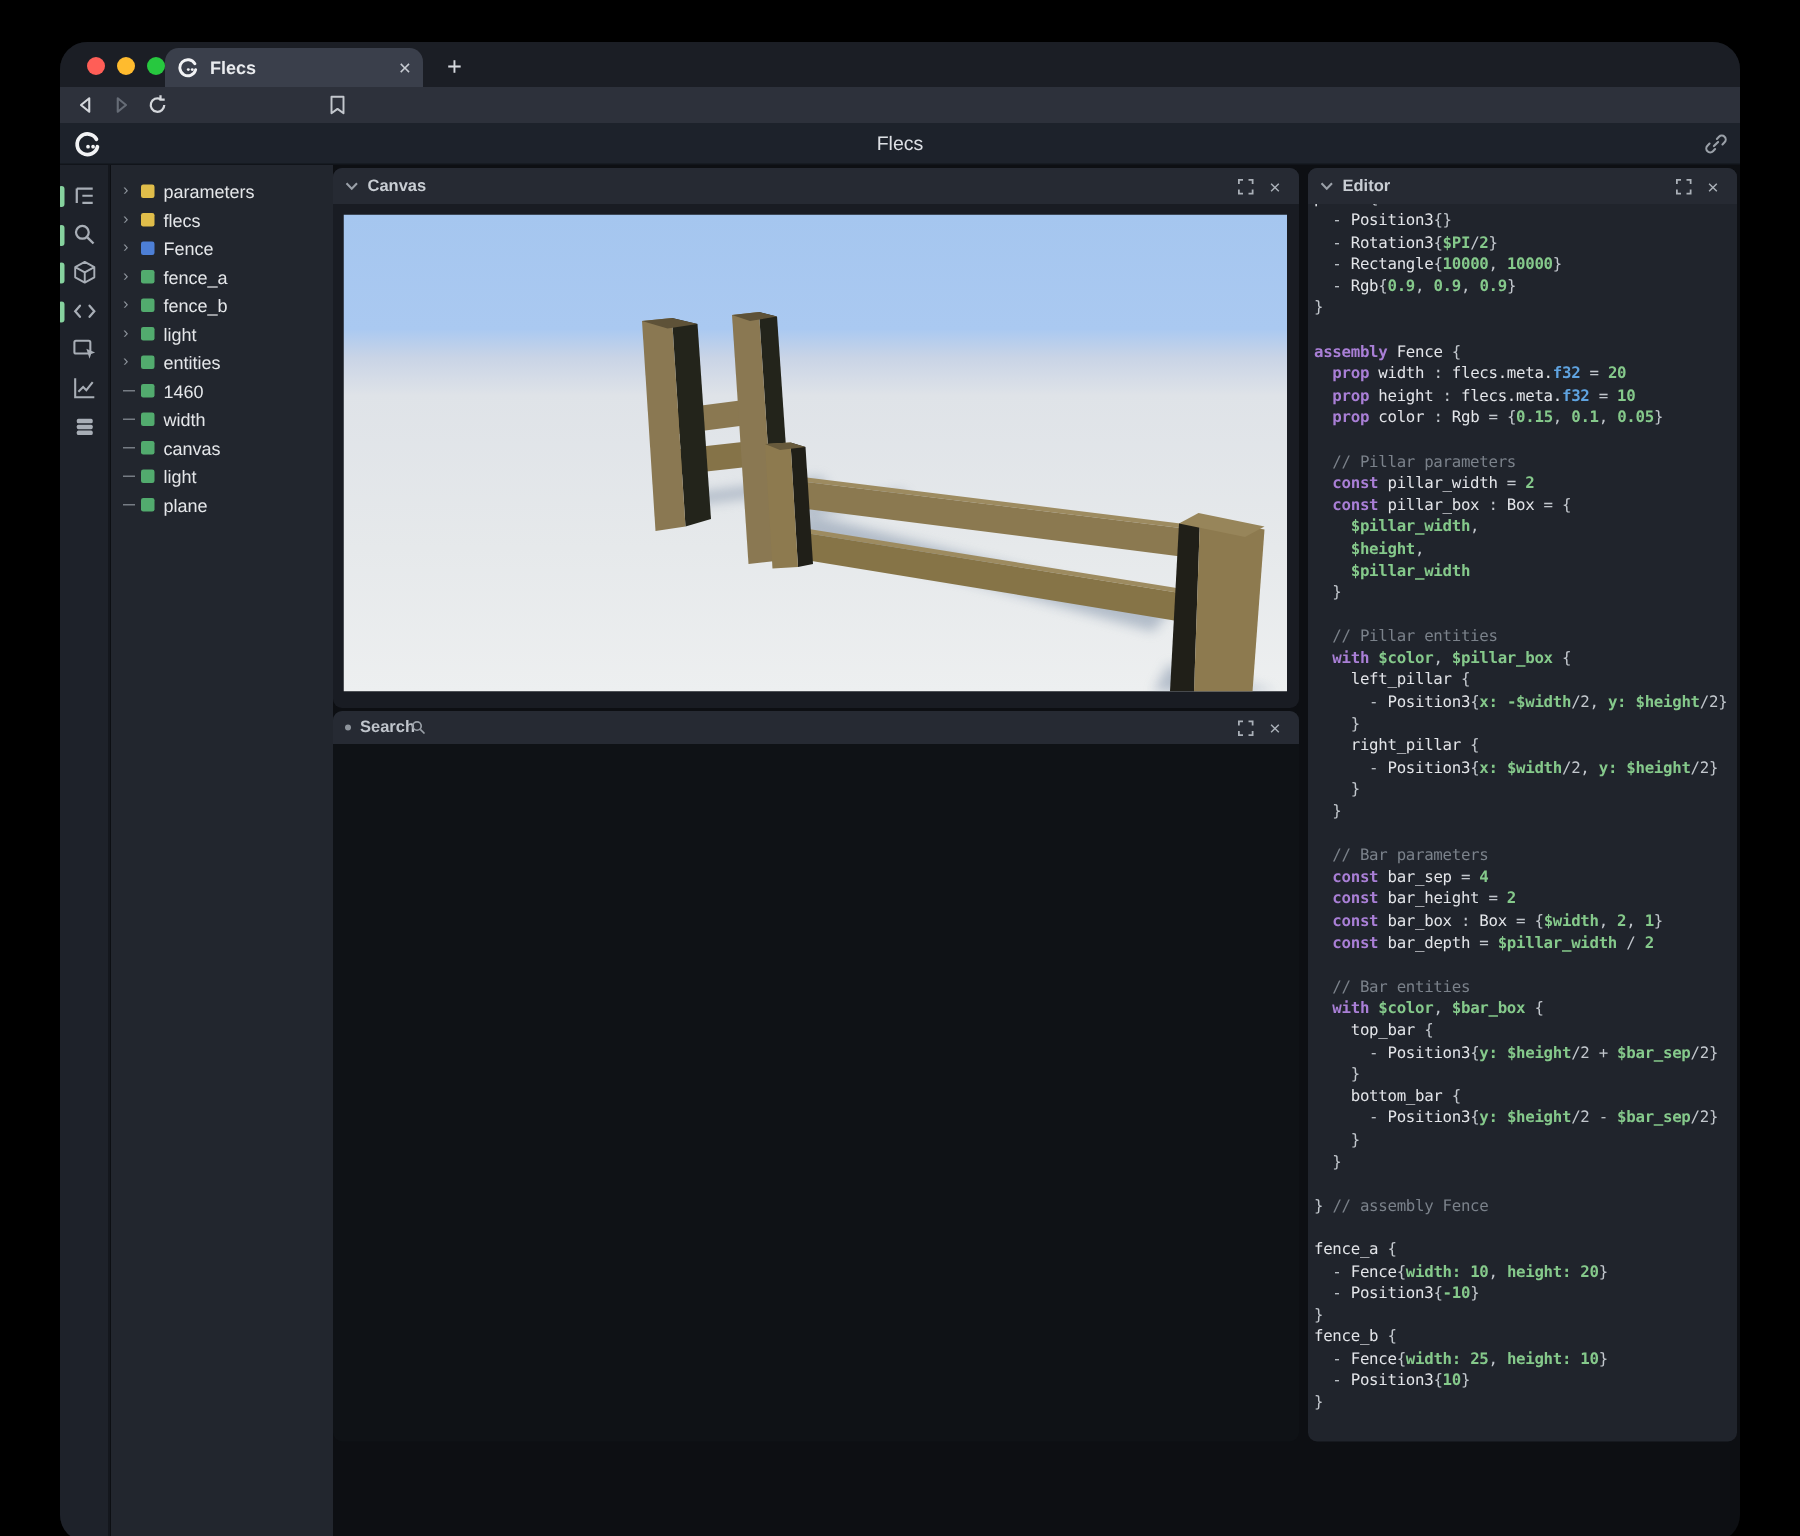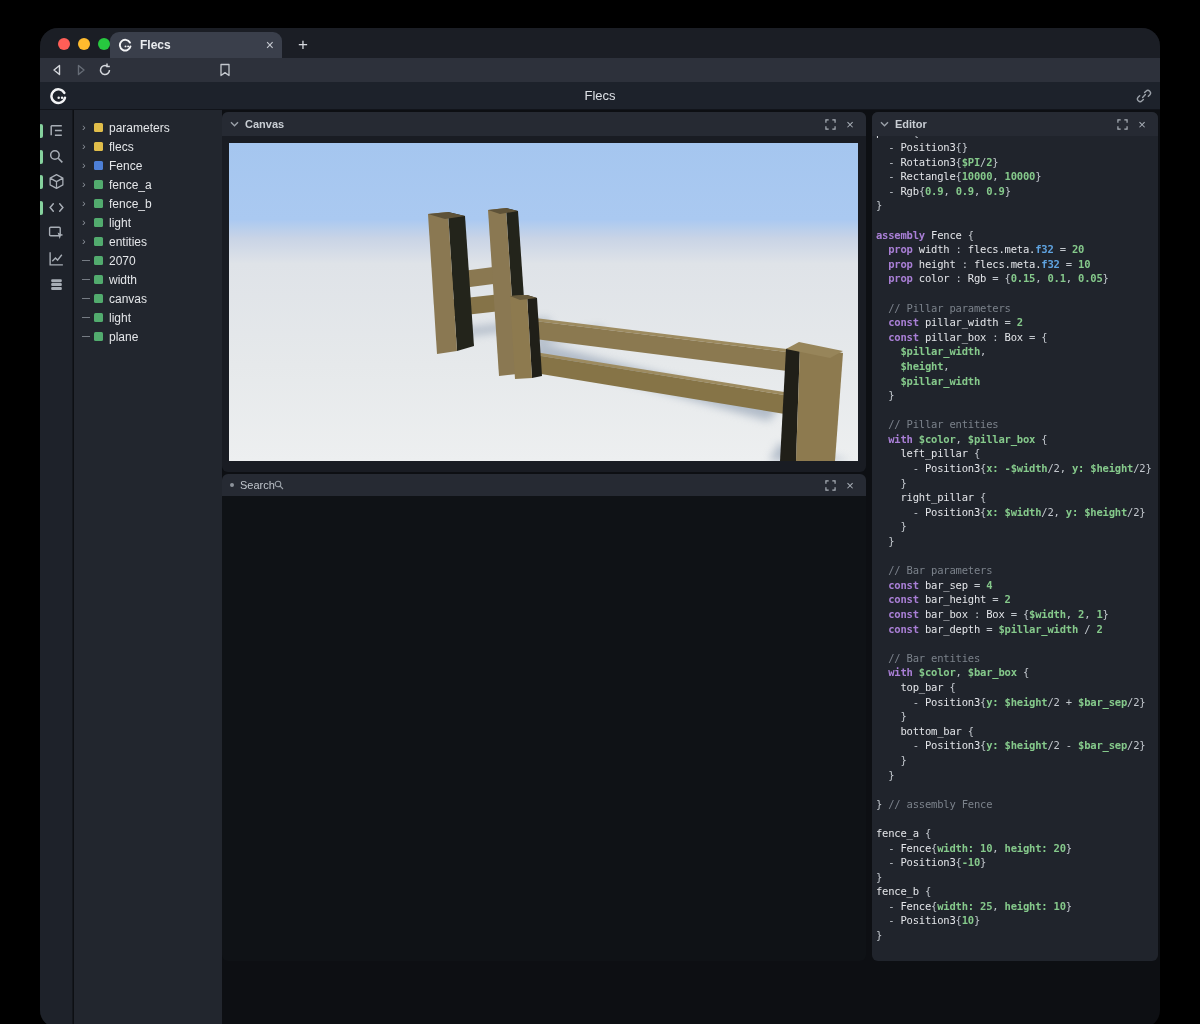--- a/index.html
+++ b/index.html
@@ -267,21 +267,21 @@
         <div class="tree-row">
           <span class="tree-chevron">›</span>
           <span class="tree-square" style="background: rgb(82, 171, 110);"></span>
           <span class="tree-label">entities</span>
         </div>
         <div class="tree-row">
           <span class="tree-dash">
             <i></i>
           </span>
           <span class="tree-square" style="background: rgb(82, 171, 110);"></span>
-          <span class="tree-label">2070</span>
+          <span class="tree-label">1460</span>
         </div>
         <div class="tree-row">
           <span class="tree-dash">
             <i></i>
           </span>
           <span class="tree-square" style="background: rgb(82, 171, 110);"></span>
           <span class="tree-label">width</span>
         </div>
         <div class="tree-row">
           <span class="tree-dash">
@@ -374,21 +374,21 @@
         <polygon points="557,206 571,202 567,318 551,318" fill="#201f18"></polygon>
         <polygon points="571,202 614,210 606,318 567,318" fill="#8d7a4f"></polygon>
         <polygon points="557,206 570,199 614,208 601,215" fill="#97855a"></polygon>
       </g>
     </svg>
   </div>
 
   <div class="panel search-panel">
     <div class="panel-header">
       <span class="dot"></span>
-      <span class="panel-title" style="font-weight:normal;color:#bfc4cb">Search</span>
+      <span class="panel-title" style="font-weight:bold;color:#bfc4cb">Search</span>
       <span style="position:absolute;left:52px;top:6px">
         <svg width="10" height="10" viewBox="0 0 10 10">
             <circle cx="4" cy="4" r="2.8" fill="none" stroke="#9aa0a8" stroke-width="1.1"></circle>
             <path d="M6.2 6.2 L9 9" stroke="#9aa0a8" stroke-width="1.1"></path>
           </svg>
       </span>
       <span class="ph-btn" style="margin-left:auto">
         <svg width="11" height="11" viewBox="0 0 12 12" stroke="#aab0b8" stroke-width="1.3" fill="none">
             <path d="M1 4 V1 H4 M8 1 H11 V4 M11 8 V11 H8 M4 11 H1 V8"></path>
           </svg>

